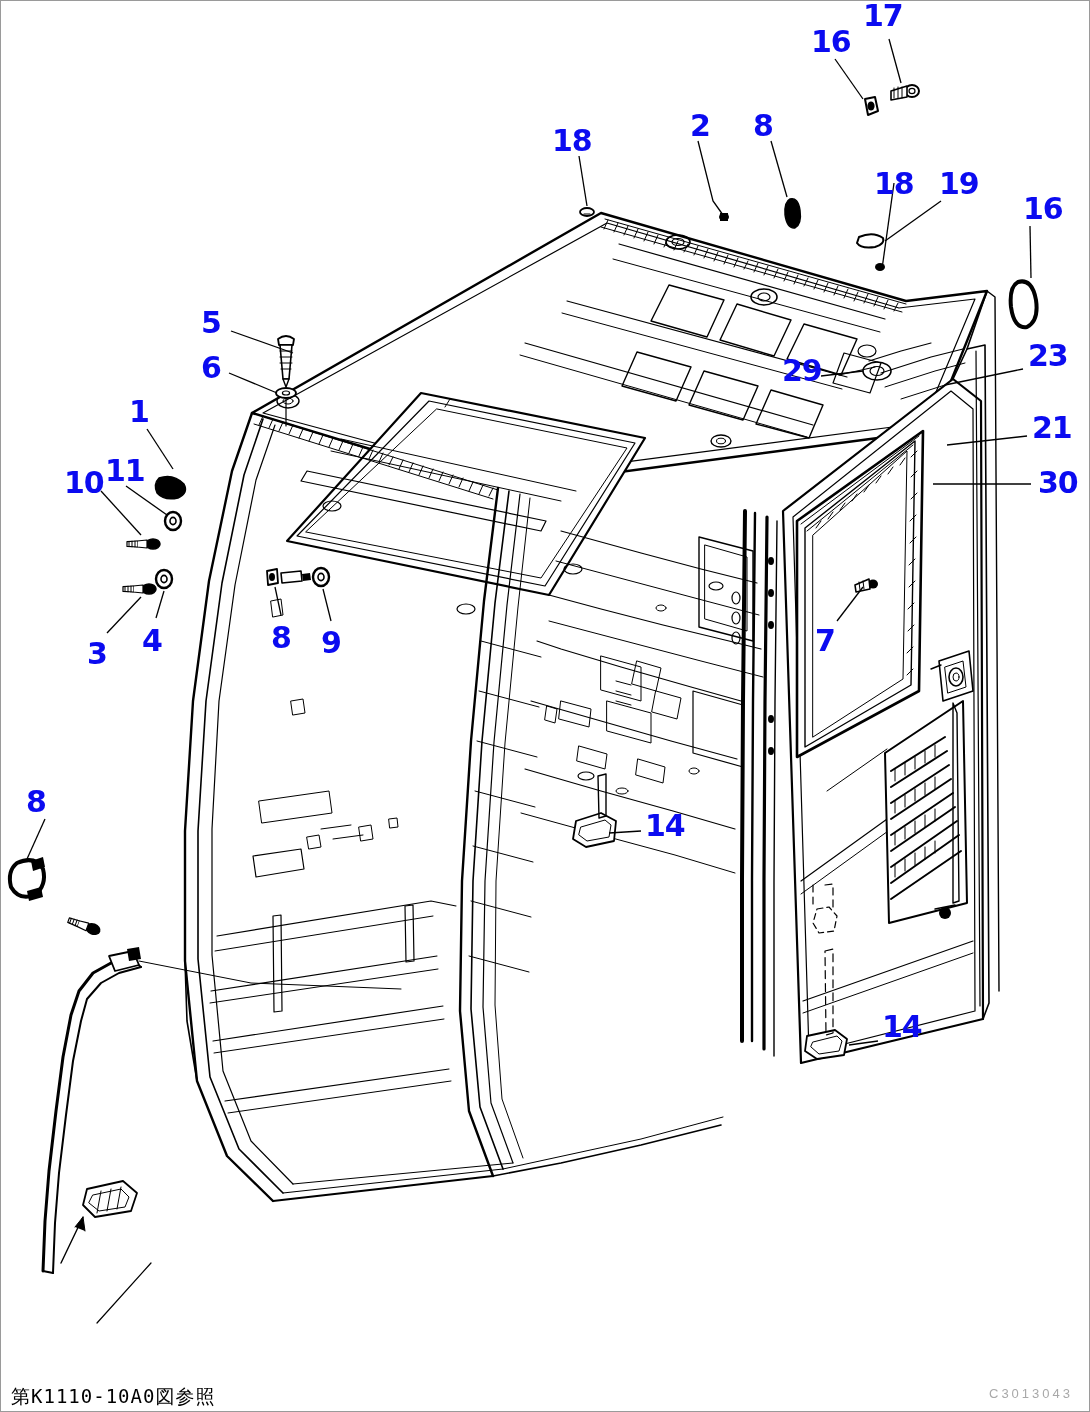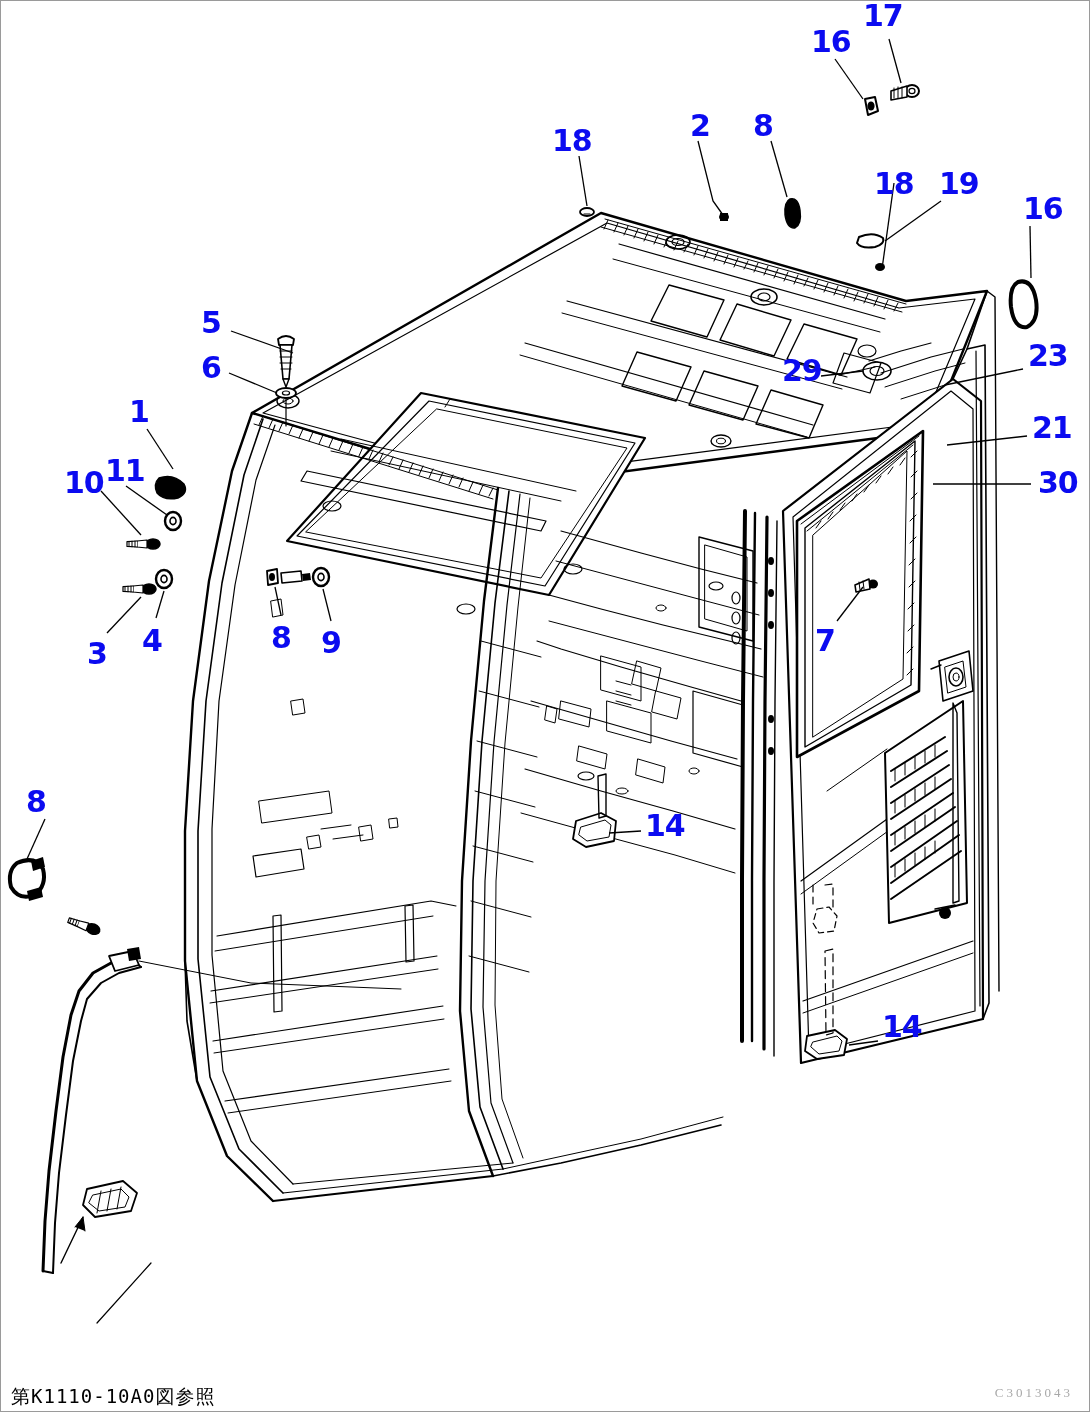--- a/index.html
+++ b/index.html
@@ -40,21 +40,21 @@
     line-height:26px;
     letter-spacing:1px;
     white-space:pre;
   }
   .footnote div{white-space:pre;}
   .drawcode{
     position:absolute;
     right:16px;
     bottom:10px;
     color:#a8a8a8;
-    font-family:Liberation Serif, serif;
+    font-family:Liberation Sans, sans-serif;
     font-size:13px;
     letter-spacing:3px;
     white-space:nowrap;
     margin-left:48px;
   }
 </style>
 </head>
 <body>
 
 <div id="page">

